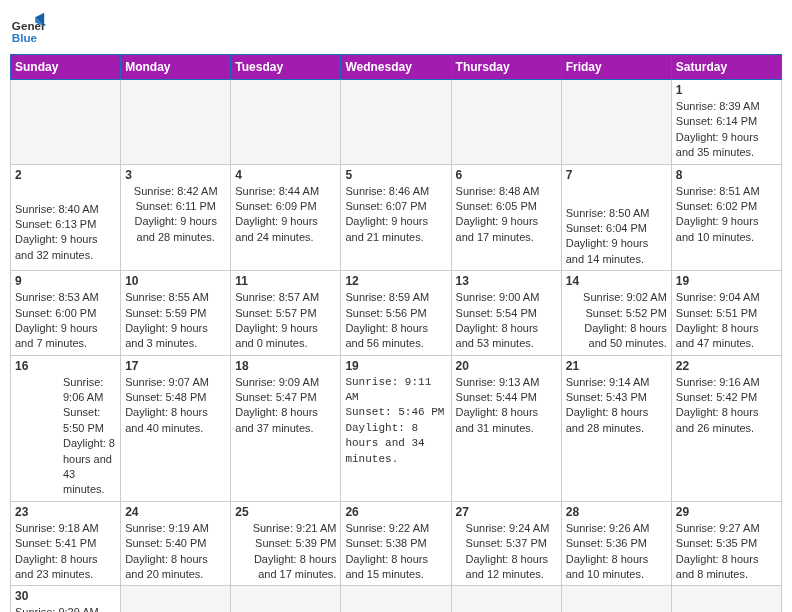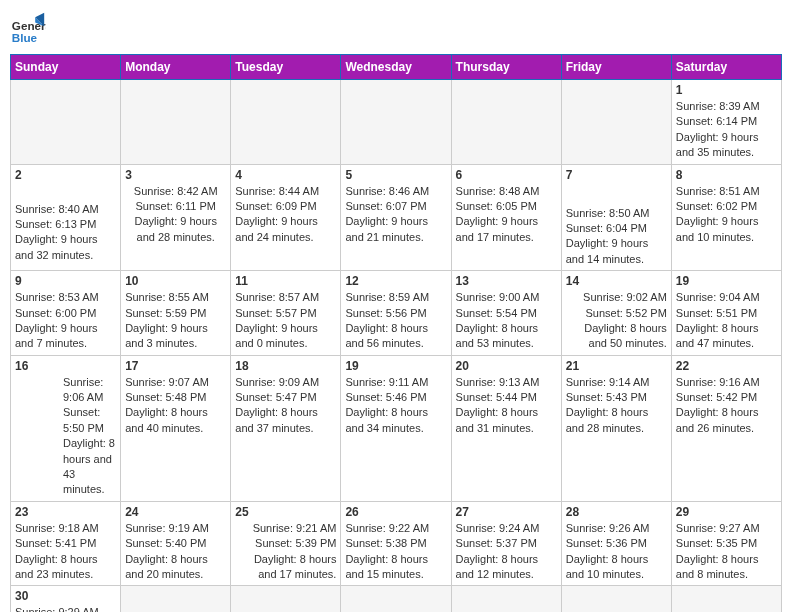--- a/index.html
+++ b/index.html
@@ -237,21 +237,21 @@
 Daylight: 8 hours and 40 minutes.</div>
           </td>
           <td>
             <span class="day-num">18</span>
             <div class="day-info" style="white-space: pre-line;">Sunrise: 9:09 AM
 Sunset: 5:47 PM
 Daylight: 8 hours and 37 minutes.</div>
           </td>
           <td>
             <span class="day-num">19</span>
-            <div class="day-info" style="white-space: pre-line;">Sunrise: 9:11 AM
+            <div class="day-info" style="white-space: pre-line; font-family: Liberation Mono, monospace;">Sunrise: 9:11 AM
 Sunset: 5:46 PM
 Daylight: 8 hours and 34 minutes.</div>
           </td>
           <td>
             <span class="day-num">20</span>
             <div class="day-info" style="white-space: pre-line;">Sunrise: 9:13 AM
 Sunset: 5:44 PM
 Daylight: 8 hours and 31 minutes.</div>
           </td>
           <td>
@@ -287,21 +287,21 @@
 Daylight: 8 hours and 17 minutes.</div>
           </td>
           <td>
             <span class="day-num">26</span>
             <div class="day-info" style="white-space: pre-line;">Sunrise: 9:22 AM
 Sunset: 5:38 PM
 Daylight: 8 hours and 15 minutes.</div>
           </td>
           <td>
             <span class="day-num">27</span>
-            <div class="day-info" style="white-space: pre-line;">Sunrise: 9:24 AM
+            <div class="day-info" style="white-space: pre-line; margin-left: 10px;">Sunrise: 9:24 AM
 Sunset: 5:37 PM
 Daylight: 8 hours and 12 minutes.</div>
           </td>
           <td>
             <span class="day-num">28</span>
             <div class="day-info" style="white-space: pre-line;">Sunrise: 9:26 AM
 Sunset: 5:36 PM
 Daylight: 8 hours and 10 minutes.</div>
           </td>
           <td>

